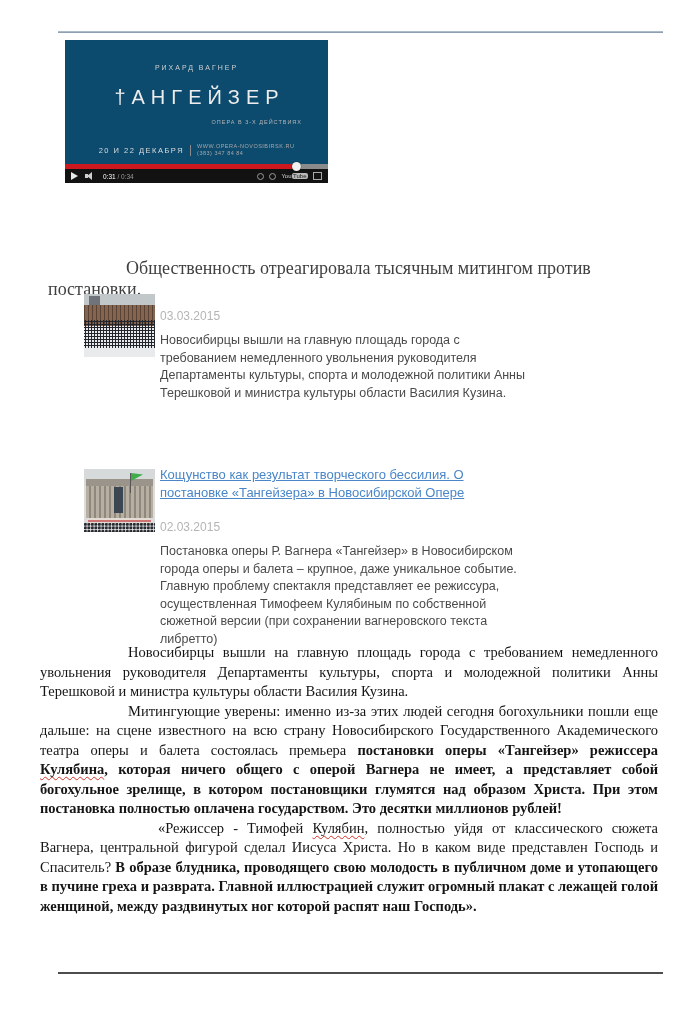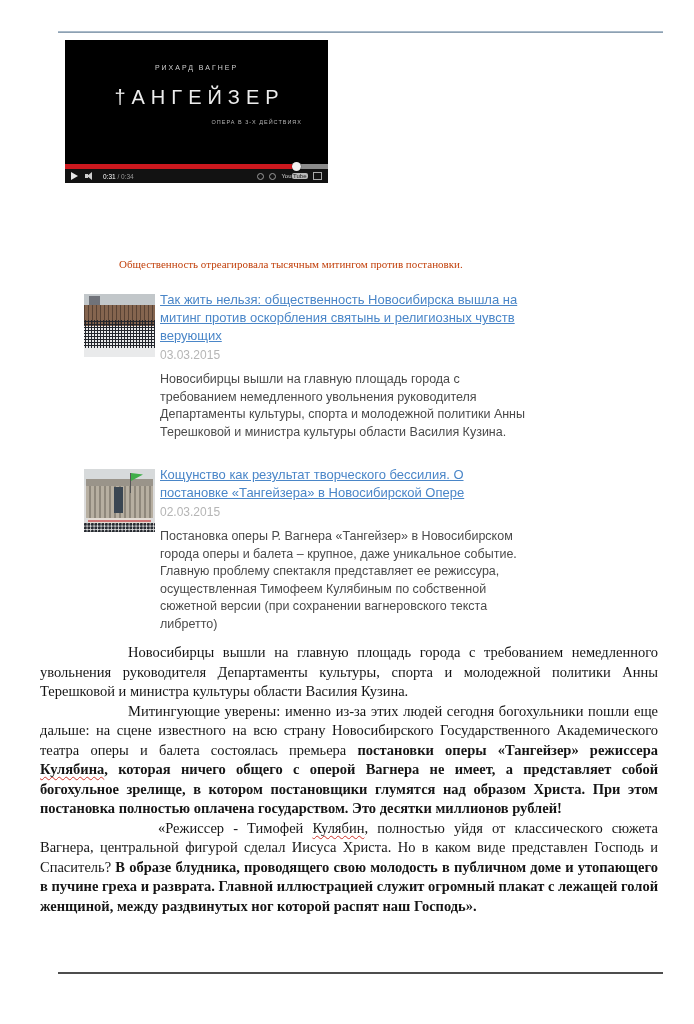--- a/index.html
+++ b/index.html
@@ -7,21 +7,21 @@
   .page {
     position:relative; width:694px; height:1024px; background:#fff;
     font-family:"Liberation Serif", serif; overflow:hidden;
   }
   .rule-top { position:absolute; left:58px; top:31px; width:605px; height:2px;
     background:linear-gradient(#b9c8d6,#7f93a6); }
   .rule-bottom { position:absolute; left:58px; top:972px; width:605px; height:2px; background:#4d4d4d; }
 
   
   .video { position:absolute; left:65px; top:40px; width:263px; height:143px;
-    background:#000000; font-family:"Liberation Sans", sans-serif; }
+    background:#0c4a6e; font-family:"Liberation Sans", sans-serif; }
   .v-screen { position:relative; height:124px; cursor:pointer; }
   .v-composer { position:absolute; top:24px; width:100%; text-align:center;
     font-size:7px; letter-spacing:2px; color:#cfcfcf; }
   .v-title { position:absolute; top:46px; width:100%; text-align:center;
     font-size:20px; letter-spacing:6px; color:#ededed; padding-left:6px; white-space:nowrap; }
   .v-sub { position:absolute; top:79px; right:26px; font-size:5.5px; letter-spacing:1px; color:#b5b5b5; }
   .v-info { position:absolute; bottom:7px; width:100%; display:flex;
     justify-content:center; align-items:center; gap:6px; }
   .v-dates { font-size:7.5px; letter-spacing:1.5px; color:#dcdcdc; }
   .v-divider { width:1px; height:11px; background:#8a8a8a; }
@@ -41,22 +41,22 @@
   .v-time { font-size:6.5px; color:#fff; white-space:nowrap; }
   .v-time .t-rest { color:#9a9a9a; }
   .v-right { margin-left:auto; display:flex; align-items:center; gap:5px; }
   .i-dot { width:7px; height:7px; border:1.5px solid #9a9a9a; border-radius:50%; cursor:pointer; }
   .i-yt { display:flex; align-items:center; cursor:pointer; }
   .i-yt .yt-you { color:#d8d8d8; font-size:6px; }
   .i-yt .yt-tube { background:#b9b9b9; color:#1a1a1a; font-size:6px; border-radius:2px; padding:0 1.5px; }
   .i-fs { width:9px; height:8px; border:1px solid #a8a8a8; cursor:pointer; }
 
   
-  .intro { position:absolute; left:41px; top:258px; width:618px;
-    font-size:11px; color:#c2410c; text-indent:78px; }
+  .intro { position:absolute; left:48px; top:258px; width:618px;
+    font-size:18px; color:#404040; text-indent:78px; }
 
   
   .news { position:absolute; left:84px; width:451px; font-family:"Liberation Sans", sans-serif; }
   .news-1 { top:291px; }
   .news-2 { top:466px; }
   .thumb { position:absolute; left:0; top:3px; width:71px; height:63px; overflow:hidden; cursor:pointer; background:#dcdcdc; }
   .thumb > div { position:absolute; }
   
   .t1-sky { left:0; top:0; width:71px; height:16px; background:#c2c7ca; }
   .t1-tower { left:5px; top:2px; width:11px; height:16px; background:#70737a; }
@@ -76,21 +76,21 @@
   .t2-pole { left:46px; top:4px; width:1px; height:20px; background:#555; }
   .t2-flag { left:47px; top:4px; width:12px; height:8px; background:#3fae4a; clip-path:polygon(0 0,100% 20%,0 100%); }
   .t2-banner { left:4px; top:49px; width:63px; height:6px; background:#e3dcd4;
     background-image:linear-gradient(rgba(201,88,90,.8), rgba(201,88,90,.8)); background-size:100% 2px; background-repeat:no-repeat; background-position:0 2px; }
   .t2-crowd { left:0; top:54px; width:71px; height:9px;
     background-image:radial-gradient(circle at 1.5px 1.5px, #262a30 52%, transparent 58%); background-size:3.5px 3.5px; }
 
   .news-content { margin-left:76px; width:375px; }
   .news-title { display:block; color:#4a86c8; font-size:13px; line-height:18px;
     text-decoration:underline; cursor:pointer; }
-  .news-date { color:#b5b5b5; font-size:12px; margin-top:3px; }
+  .news-date { color:#b5b5b5; font-size:12px; margin-top:18px; }
   .news-summary { color:#4a4a4a; font-size:12.5px; line-height:17.5px; margin-top:9px; }
 
   
   .body-text { position:absolute; left:40px; top:643px; width:618px;
     font-size:14.5px; line-height:19.5px; color:#151515; text-align:justify; }
   .body-text p { text-indent:88px; }
   .body-text p.quote { text-indent:118px; }
   .body-text b { font-weight:bold; }
   .misspell { text-decoration:underline wavy #d0342c 1px; text-underline-offset:2px; text-decoration-skip-ink:none; }
 </style>
@@ -99,20 +99,28 @@
 
 <div class="page">
 
   <div class="rule-top"></div>
 
   <div class="video">
     <div class="v-screen">
       <div class="v-composer">РИХАРД ВАГНЕР</div>
       <div class="v-title">†АНГЕЙЗЕР</div>
       <div class="v-sub">ОПЕРА В 3-Х ДЕЙСТВИЯХ</div>
+      <div class="v-info">
+        <span class="v-dates">20 И 22 ДЕКАБРЯ</span>
+        <span class="v-divider"></span>
+        <span class="v-contact">
+          <span>WWW.OPERA-NOVOSIBIRSK.RU</span><br>
+          <span>(383) 347 84 84</span>
+        </span>
+      </div>
     </div>
     <div class="v-progress">
       <div class="v-progress-fill" style="width:88%"></div>
       <div class="v-scrubber" style="left:calc(88% - 4px)"></div>
     </div>
     <div class="v-controls">
       <span class="i-play"></span>
       <span class="i-vol"></span>
       <span class="v-time">
         <span>0:31</span>
@@ -134,21 +142,20 @@
 
   <div class="news news-1">
     <div class="thumb">
       <div class="t1-sky"></div>
       <div class="t1-tower"></div>
       <div class="t1-building"></div>
       <div class="t1-snow"></div>
       <div class="t1-crowd"></div>
     </div>
     <div class="news-content">
-      <a class="news-title">Так жить нельзя: общественность Новосибирска вышла на митинг против оскорбления святынь и религиозных чувств верующих</a>
       <div class="news-date">03.03.2015</div>
       <div class="news-summary">Новосибирцы вышли на главную площадь города с требованием немедленного увольнения руководителя Департаменты культуры, спорта и молодежной политики Анны Терешковой и министра культуры области Василия Кузина.</div>
     </div>
   </div>
 
   <div class="news news-2">
     <div class="thumb">
       <div class="t2-sky"></div>
       <div class="t2-roof"></div>
       <div class="t2-cols"></div>

